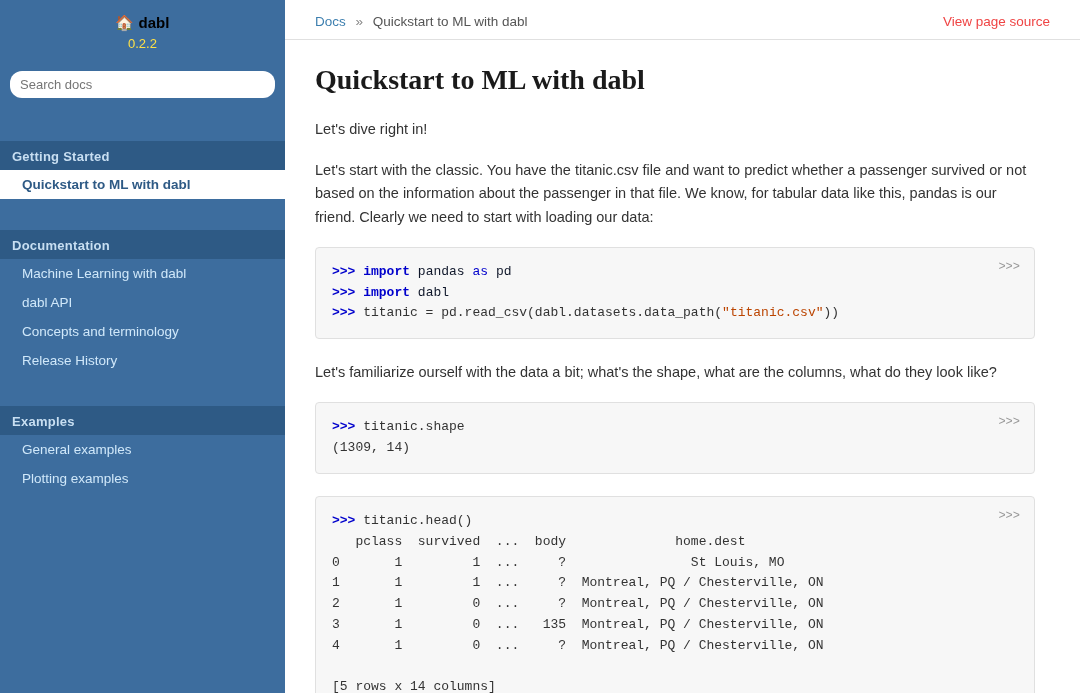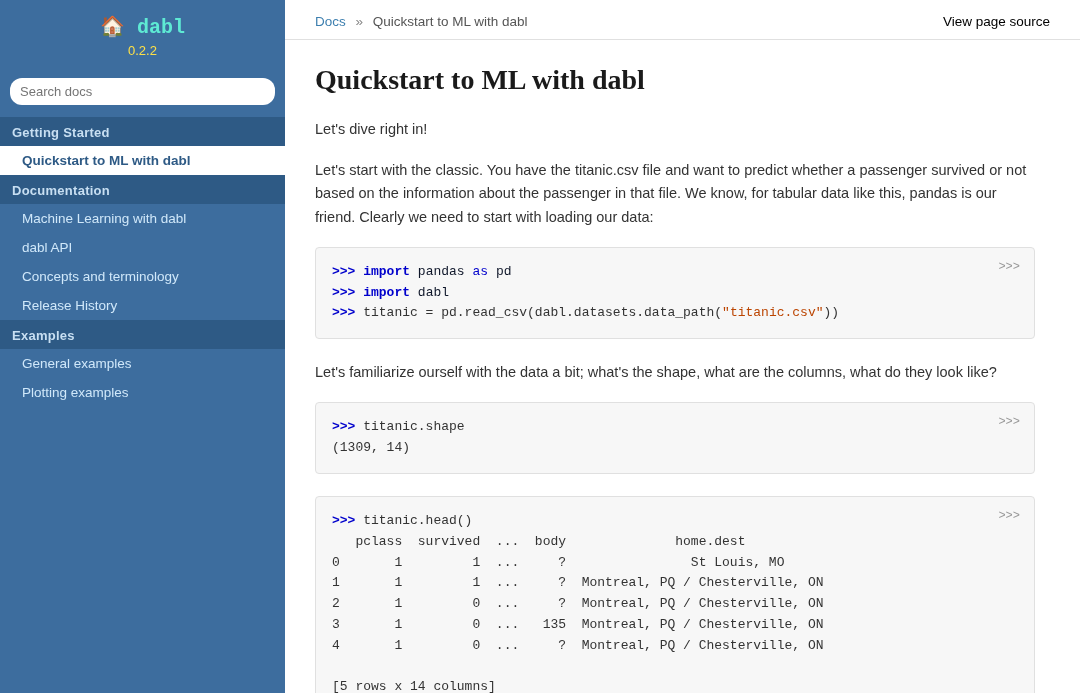--- a/index.html
+++ b/index.html
@@ -16,25 +16,24 @@
       overflow-y: auto;
     }
 
     .sidebar-header {
       background: #3d6d9e;
       text-align: center;
       padding: 14px 10px 10px;
     }
 
     .sidebar-logo {
-      color: #5eead4;
-      font-size: 20px;
+      color: #000000;
+      font-size: 15px;
       font-weight: bold;
       margin-bottom: 4px;
-      font-family: Liberation Mono, monospace;
     }
 
     .sidebar-version {
       color: #fde047;
       font-size: 13px;
     }
 
     .sidebar-search {
       padding: 10px 10px 12px;
       background: #3d6d9e;
@@ -51,20 +50,21 @@
       outline: none;
     }
 
     .sidebar-section-label {
       color: #c8dff2;
       font-size: 13px;
       font-weight: 600;
       padding: 8px 12px 6px;
       background: #2e5a85;
       letter-spacing: 0.02em;
+      margin-top: 31px;
     }
 
     .sidebar-item {
       padding: 7px 12px 7px 22px;
       color: #d0e8fa;
       font-size: 13.5px;
       cursor: pointer;
       text-decoration: none;
       display: block;
     }
@@ -102,21 +102,21 @@
     .breadcrumb-sep {
       color: #888;
       margin: 0 6px;
     }
 
     .breadcrumb-current {
       color: #555;
     }
 
     .view-source {
-      color: #000000;
+      color: #ef4444;
       text-decoration: none;
       font-size: 13.5px;
     }
 
     .content {
       padding: 24px 30px 40px;
       max-width: 780px;
     }
 
     .page-title {

